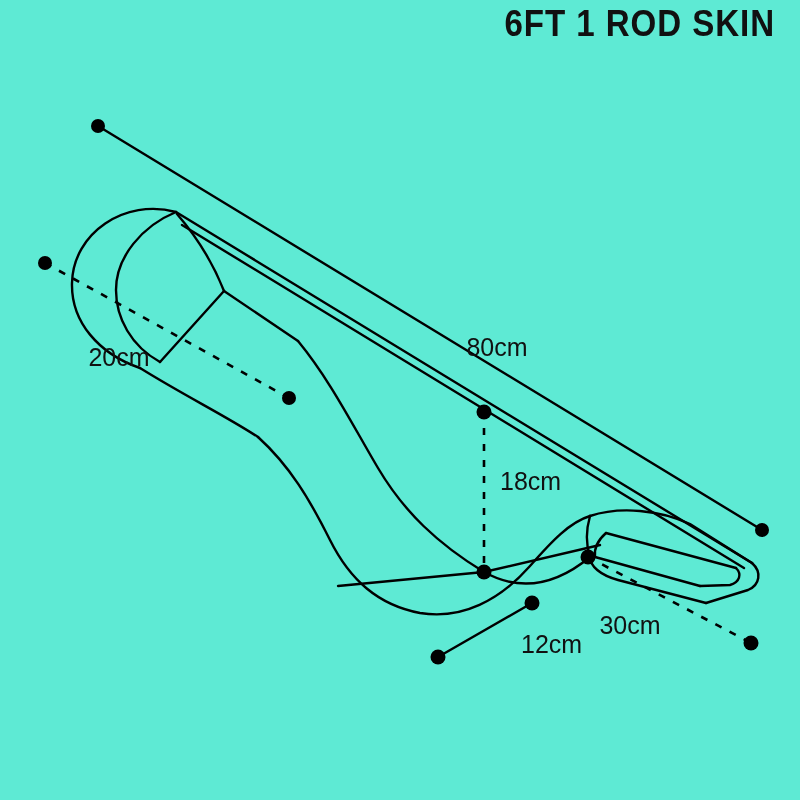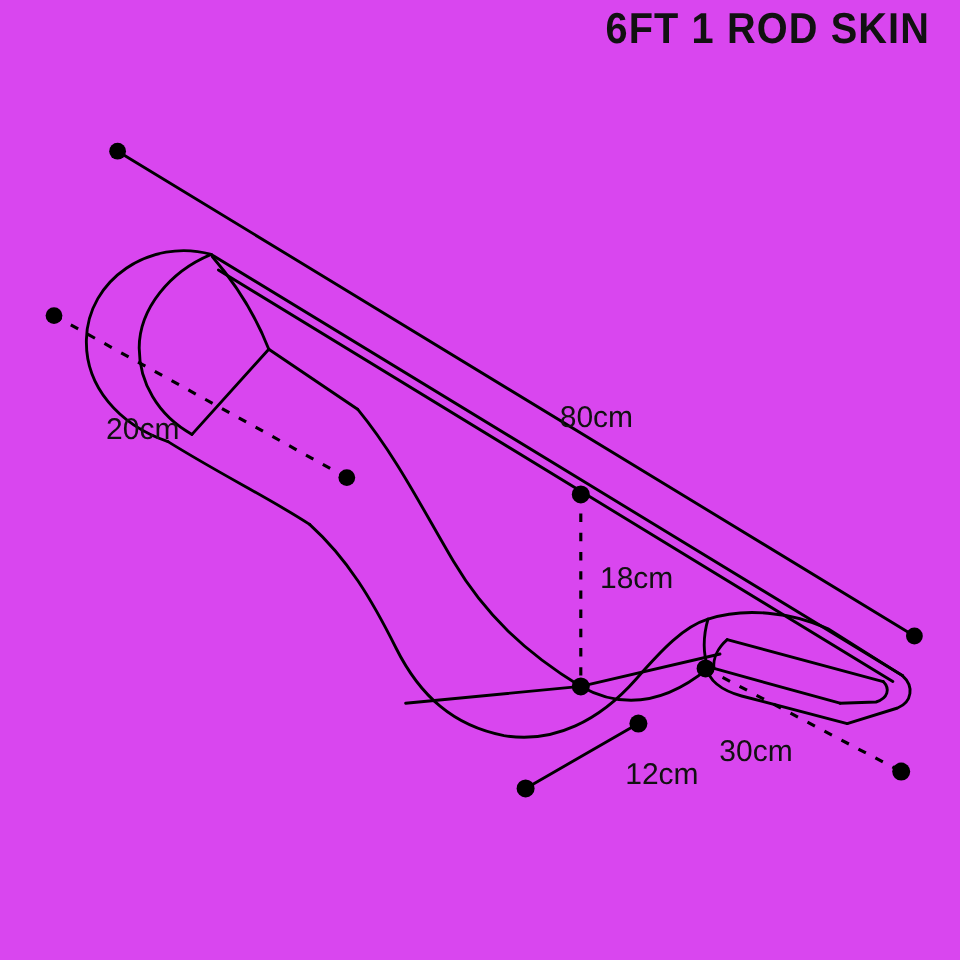--- a/index.html
+++ b/index.html
@@ -10,21 +10,21 @@
   body {
     width: 800px;
     height: 800px;
     font-family: "Liberation Sans", sans-serif;
     overflow: hidden;
   }
   #page {
     position: relative;
     width: 800px;
     height: 800px;
-    background: #d946ef;
+    background: #5eead4;
   }
   #title {
     position: absolute;
     right: 25px;
     top: 4px;
     font-family: "Liberation Sans", sans-serif;
     font-weight: bold;
     font-size: 36px;
     letter-spacing: 1px;
     color: #111111;

